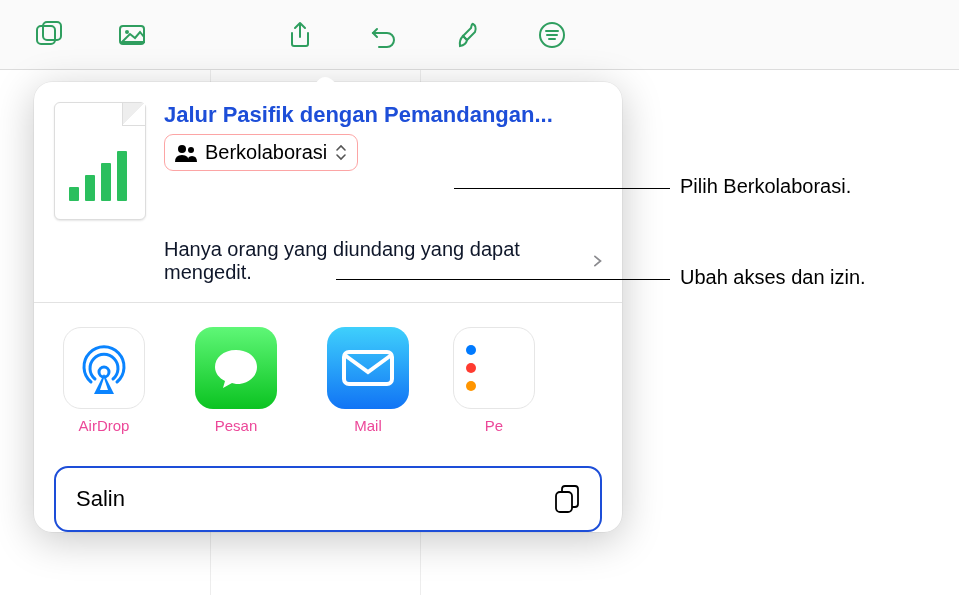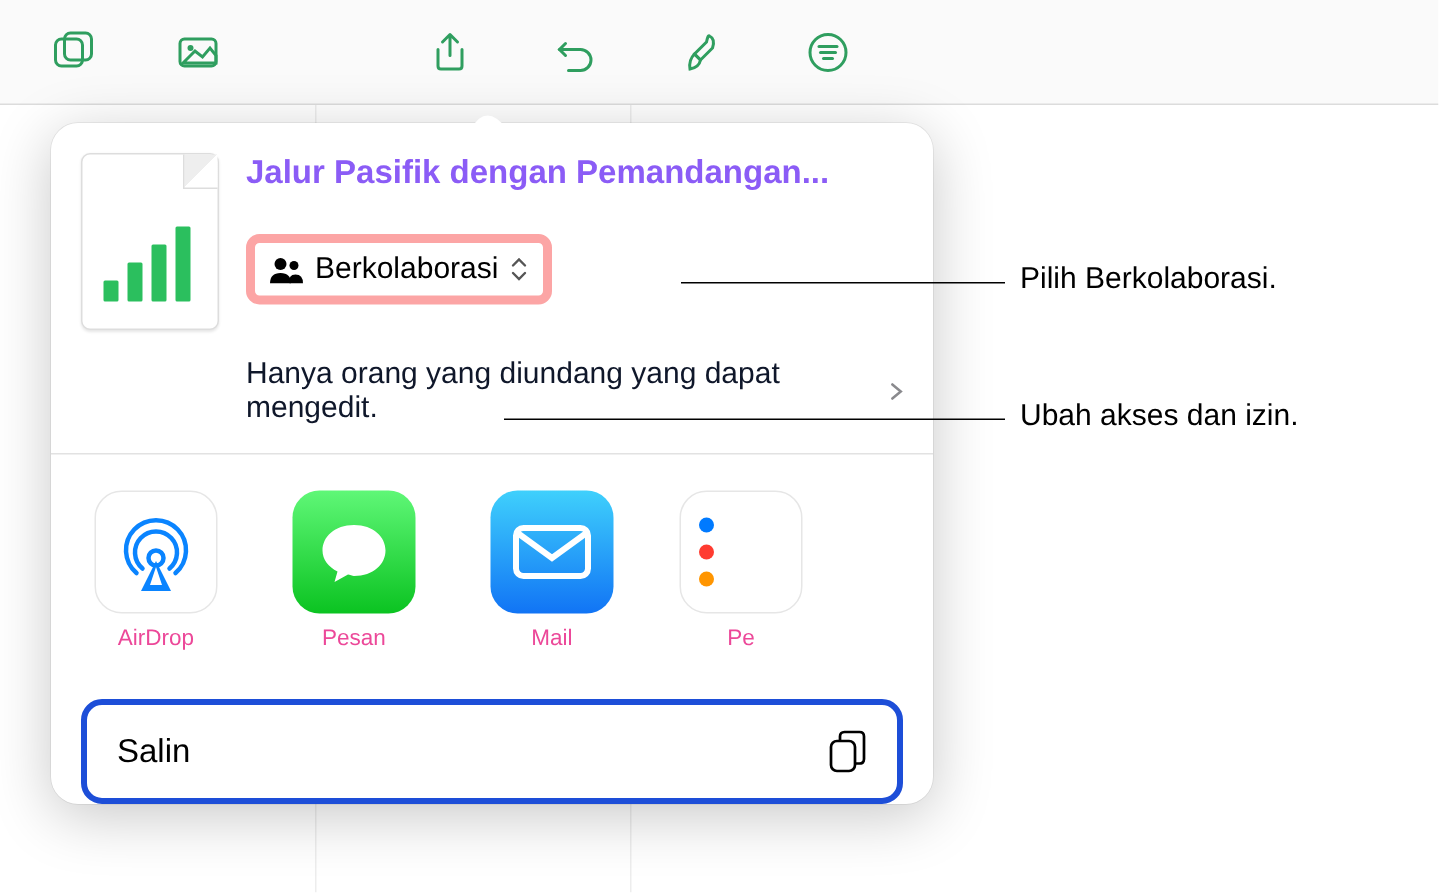--- a/index.html
+++ b/index.html
@@ -87,30 +87,30 @@
     }
     .doc-chart div { width: 10px; background: #2bbf5e; border-radius: 1px; }
     .doc-chart div:nth-child(1){height:14px;}
     .doc-chart div:nth-child(2){height:26px;}
     .doc-chart div:nth-child(3){height:38px;}
     .doc-chart div:nth-child(4){height:50px;}
 
     .doc-title {
       font-size: 22px;
       font-weight: 600;
-      color: #8b5cf6;
-      margin-bottom: 28px;
+      color: #1d4ed8;
+      margin-bottom: 6px;
       white-space: nowrap;
       overflow: hidden;
       text-overflow: ellipsis;
     }
     .collab-dropdown {
       display: inline-flex;
       align-items: center;
-      border: 6px solid #fca5a5;
+      border: 1px solid #fca5a5;
       border-radius: 9px;
       padding: 6px 10px 6px 10px;
       gap: 8px;
       font-size: 20px;
       color: #000;
       cursor: pointer;
       background: #fff;
     }
     .collab-dropdown .chev {
       display: flex;
@@ -168,21 +168,21 @@
     .reminders-bg { background: #fff; border: 1px solid #e6e6e6; }
     .reminders-dots { display:flex; flex-direction:column; gap:8px; }
     .reminders-dots div { width: 10px; height: 10px; border-radius: 50%; }
     .reminders-dots div:nth-child(1){background:#007aff;}
     .reminders-dots div:nth-child(2){background:#ff3b30;}
     .reminders-dots div:nth-child(3){background:#ff9500;}
 
     .action-card {
       margin: 18px 20px 0 20px;
       background: #fff;
-      border: 4px solid #1d4ed8;
+      border: 2px solid #1d4ed8;
       border-radius: 14px;
       padding: 16px 20px;
       display: flex;
       align-items: center;
       justify-content: space-between;
       font-size: 22px;
       color: #000;
       cursor: pointer;
     }
 

